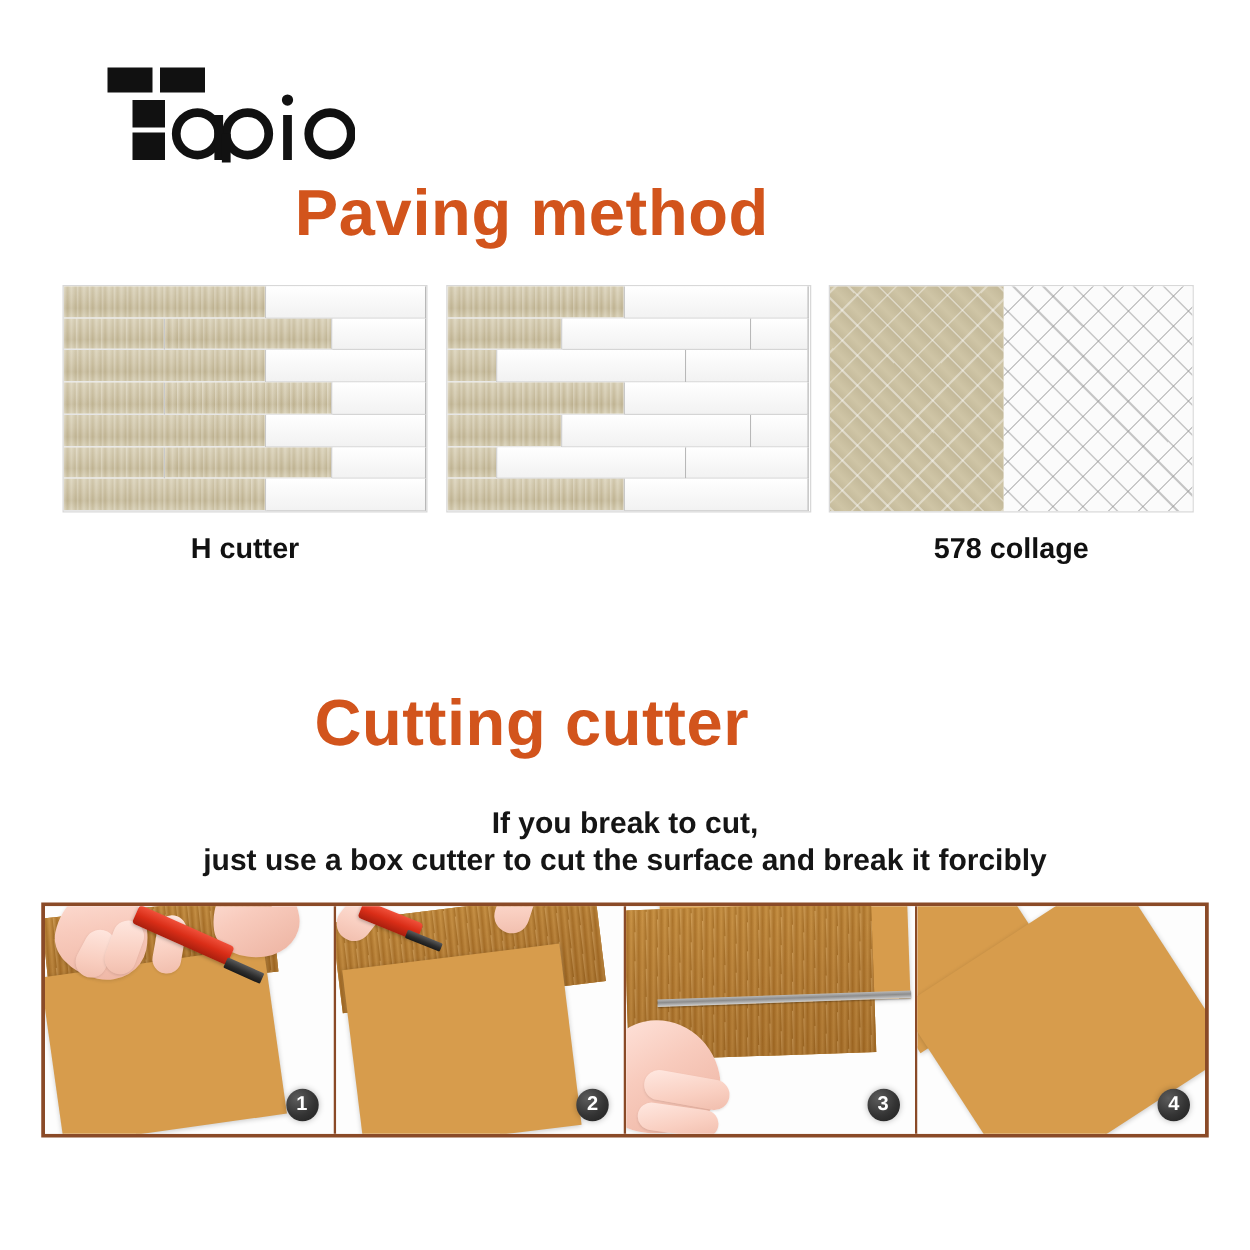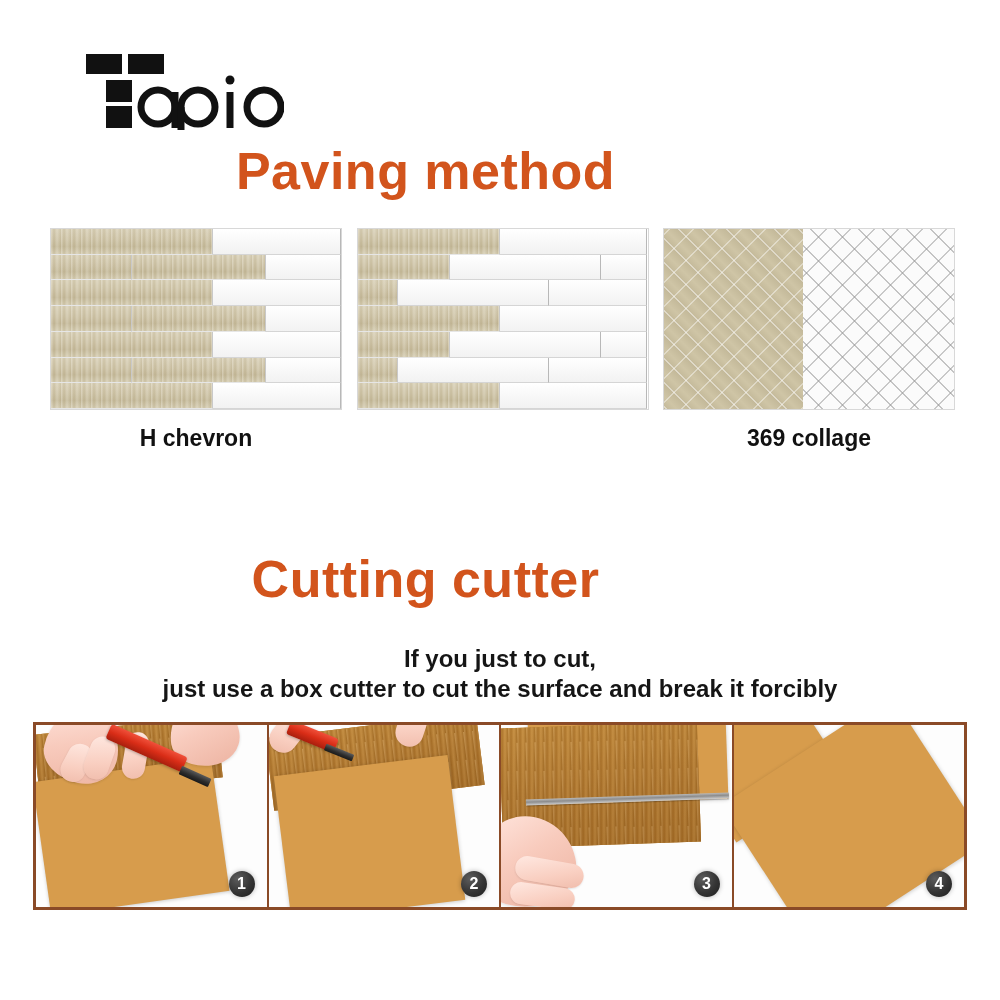--- a/index.html
+++ b/index.html
@@ -388,27 +388,27 @@
       <div class="chev-half right">
         <div class="chev-inner"></div>
       </div>
       <div class="chev-seam"></div>
     </div>
   </div>
 
 </div>
 
 <div id="paving-labels">
-  <div class="pave-label">H chevron</div>
-  <div class="pave-label">369 collage</div>
+  <div class="pave-label">H cutter</div>
+  <div class="pave-label">578 collage</div>
 </div>
 
 <div class="section-title" id="cutting-title">Cutting cutter</div>
 
-<div class="desc-line" id="desc1">If you just to cut,</div>
+<div class="desc-line" id="desc1">If you break to cut,</div>
 <div class="desc-line" id="desc2">just use a box cutter to cut the surface and break it forcibly</div>
 
 <div id="photo-strip">
 
   <div class="photo-cell">
     <div class="wood-dark" style="left:36%;top:-6%;width:80%;height:34%;transform:rotate(-6deg);"></div>
     <div class="wood-plank" style="left:2%;top:24%;width:78%;height:74%;transform:rotate(-8deg);"></div>
     <div class="hand" style="left:4%;top:-8%;width:32%;height:40%;transform:rotate(12deg);"></div>
     <div class="finger" style="left:12%;top:10%;width:11%;height:22%;transform:rotate(28deg);"></div>
     <div class="finger" style="left:22%;top:6%;width:11%;height:24%;transform:rotate(20deg);"></div>

